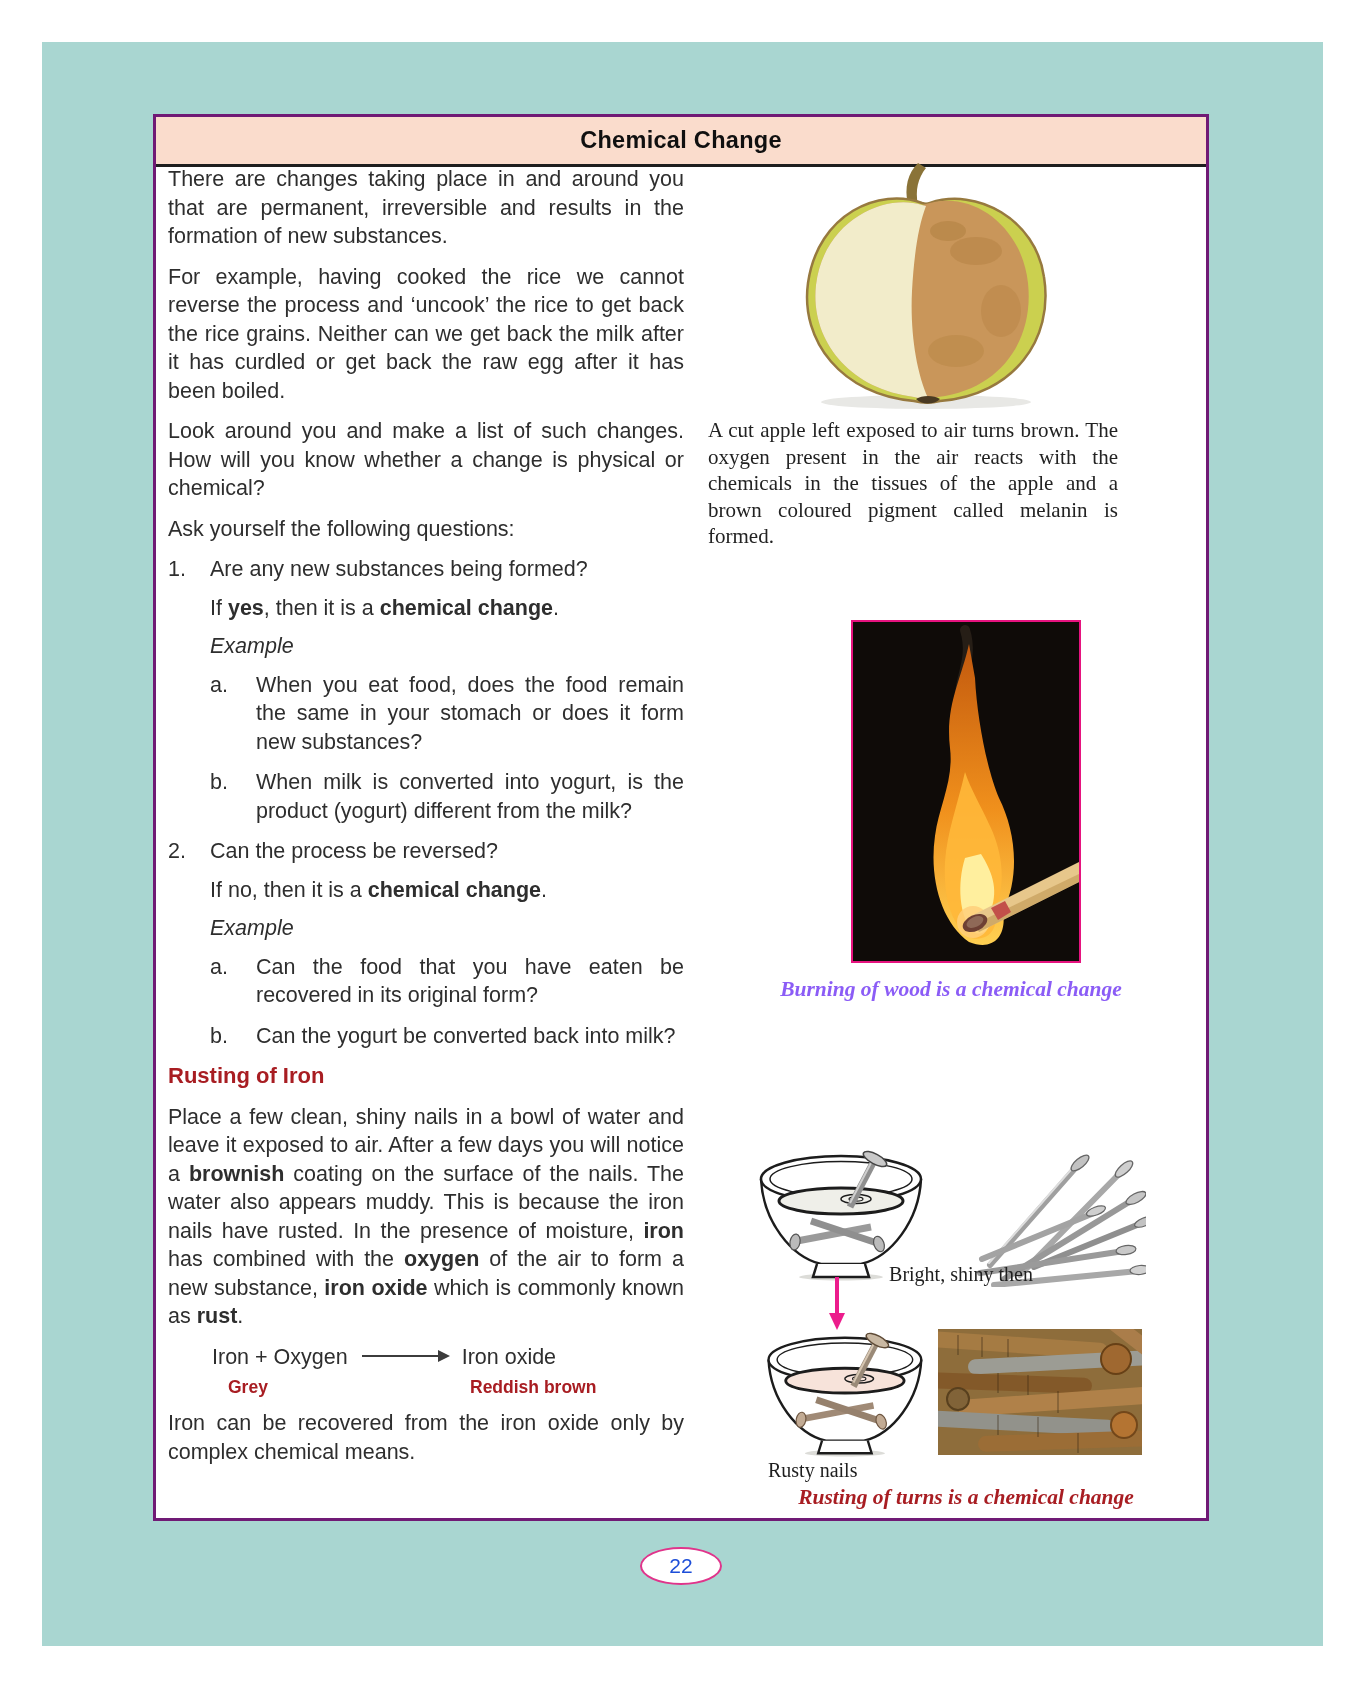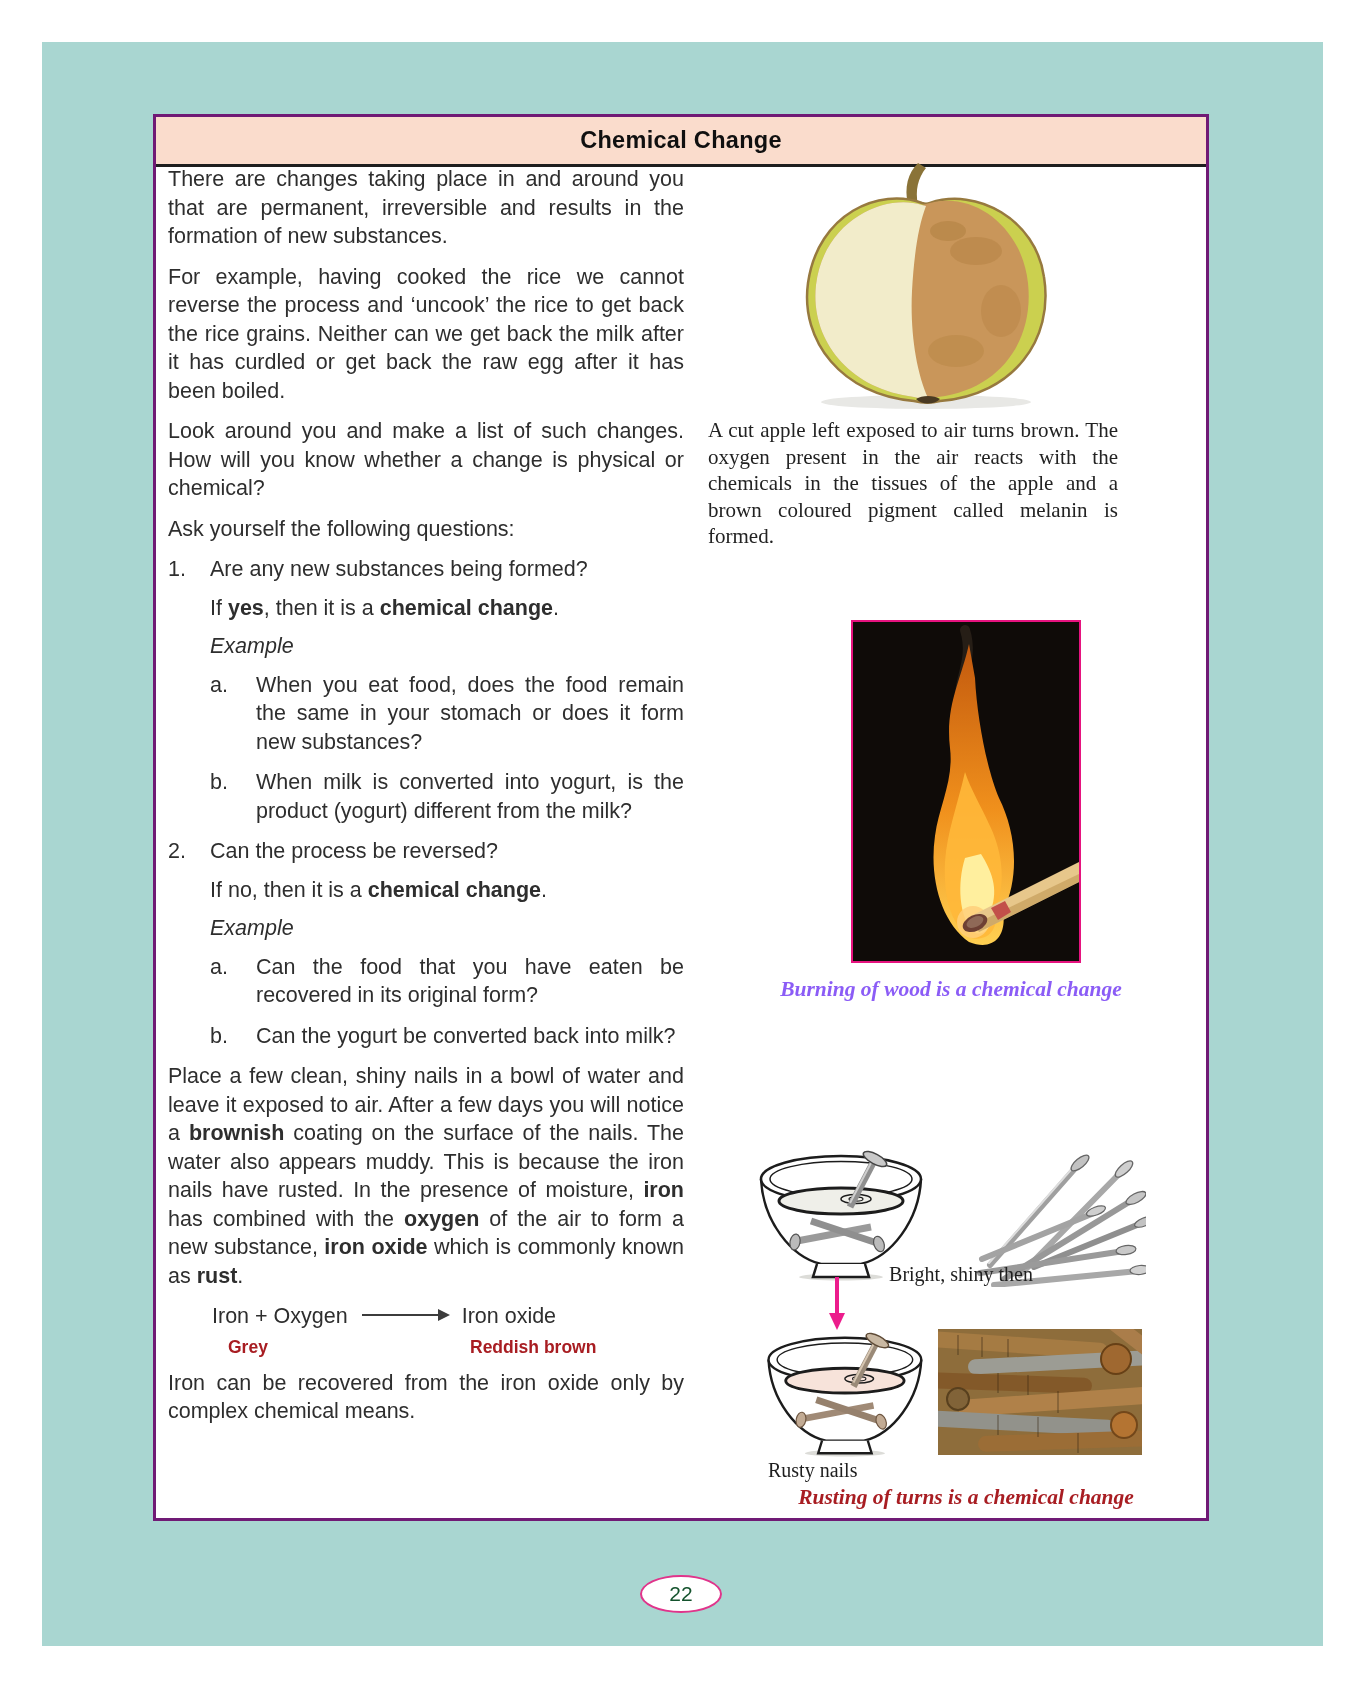--- a/index.html
+++ b/index.html
@@ -76,21 +76,21 @@
   .rust-caption {
     position:absolute; left:560px; top:1368px; width:500px; text-align:center;
     font-family:"Liberation Serif", serif; font-style:italic; font-weight:bold;
     font-size:21.5px; color:#a81d22;
   }
 
   .page-num {
     position:absolute; left:640px; top:1547px; width:78px; height:34px;
     background:#ffffff; border:2px solid #e0348b; border-radius:50%;
     display:flex; align-items:center; justify-content:center;
-    font-size:21px; color:#14532d;margin-top:28px;
+    font-size:21px; color:#1d4ed8;
   }
 </style>
 </head>
 <body>
 
 <div class="teal-bg"></div>
 
 <div class="frame">
 
   <div class="banner">
@@ -130,20 +130,21 @@
     <div class="example">Example</div>
     <div class="sub">
       <span class="sn">a.</span>
       <span class="st">Can the food that you have eaten be recovered in its original form?</span>
     </div>
     <div class="sub">
       <span class="sn">b.</span>
       <span class="st">Can the yogurt be converted back into milk?</span>
     </div>
 
+    <div class="red-heading">Rusting of Iron</div>
 
     <p><span>Place a few clean, shiny nails in a bowl of water and leave it exposed to air.  After a few days you will notice a </span><b>brownish</b><span> coating on the surface of the nails. The water also appears muddy. This is because the iron nails have rusted. In the presence of moisture, </span><b>iron</b><span> has combined with the </span><b>oxygen</b><span> of the air to form a new substance, </span><b>iron oxide</b><span> which is commonly known as </span><b>rust</b><span>.</span></p>
 
     <div class="equation">
       <div class="eq-row">
         <span>Iron + Oxygen</span><span class="eq-arrow"></span><span>Iron oxide</span>
       </div>
       <div class="eq-notes">
         <span class="note-grey">Grey</span>
         <span class="note-red">Reddish brown</span>

